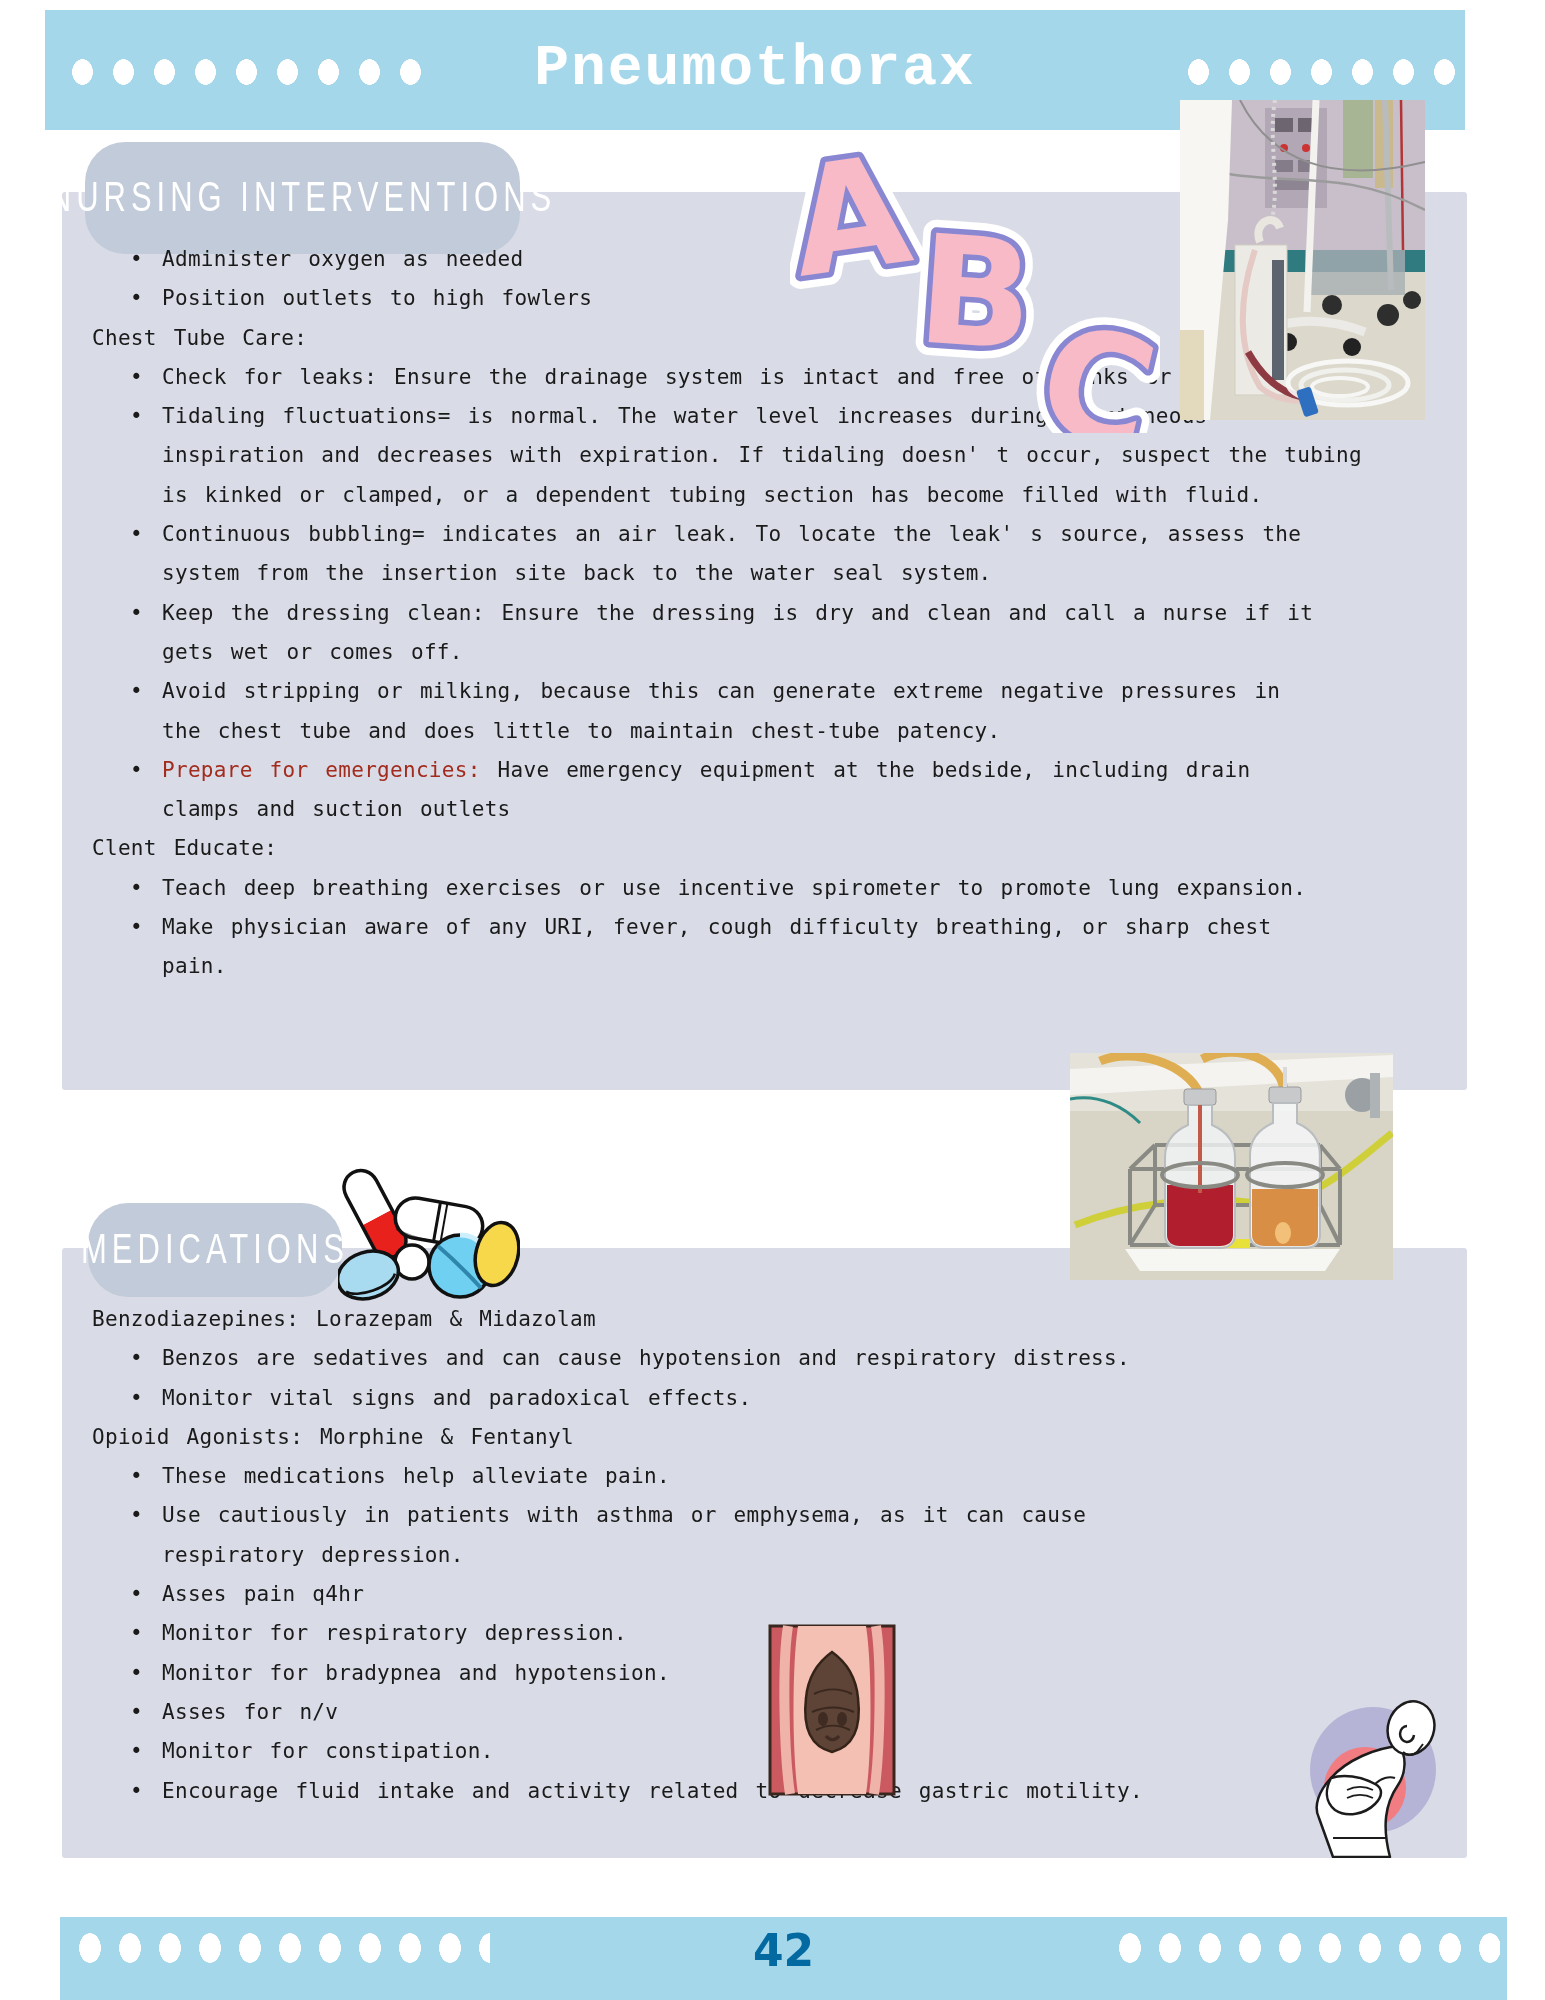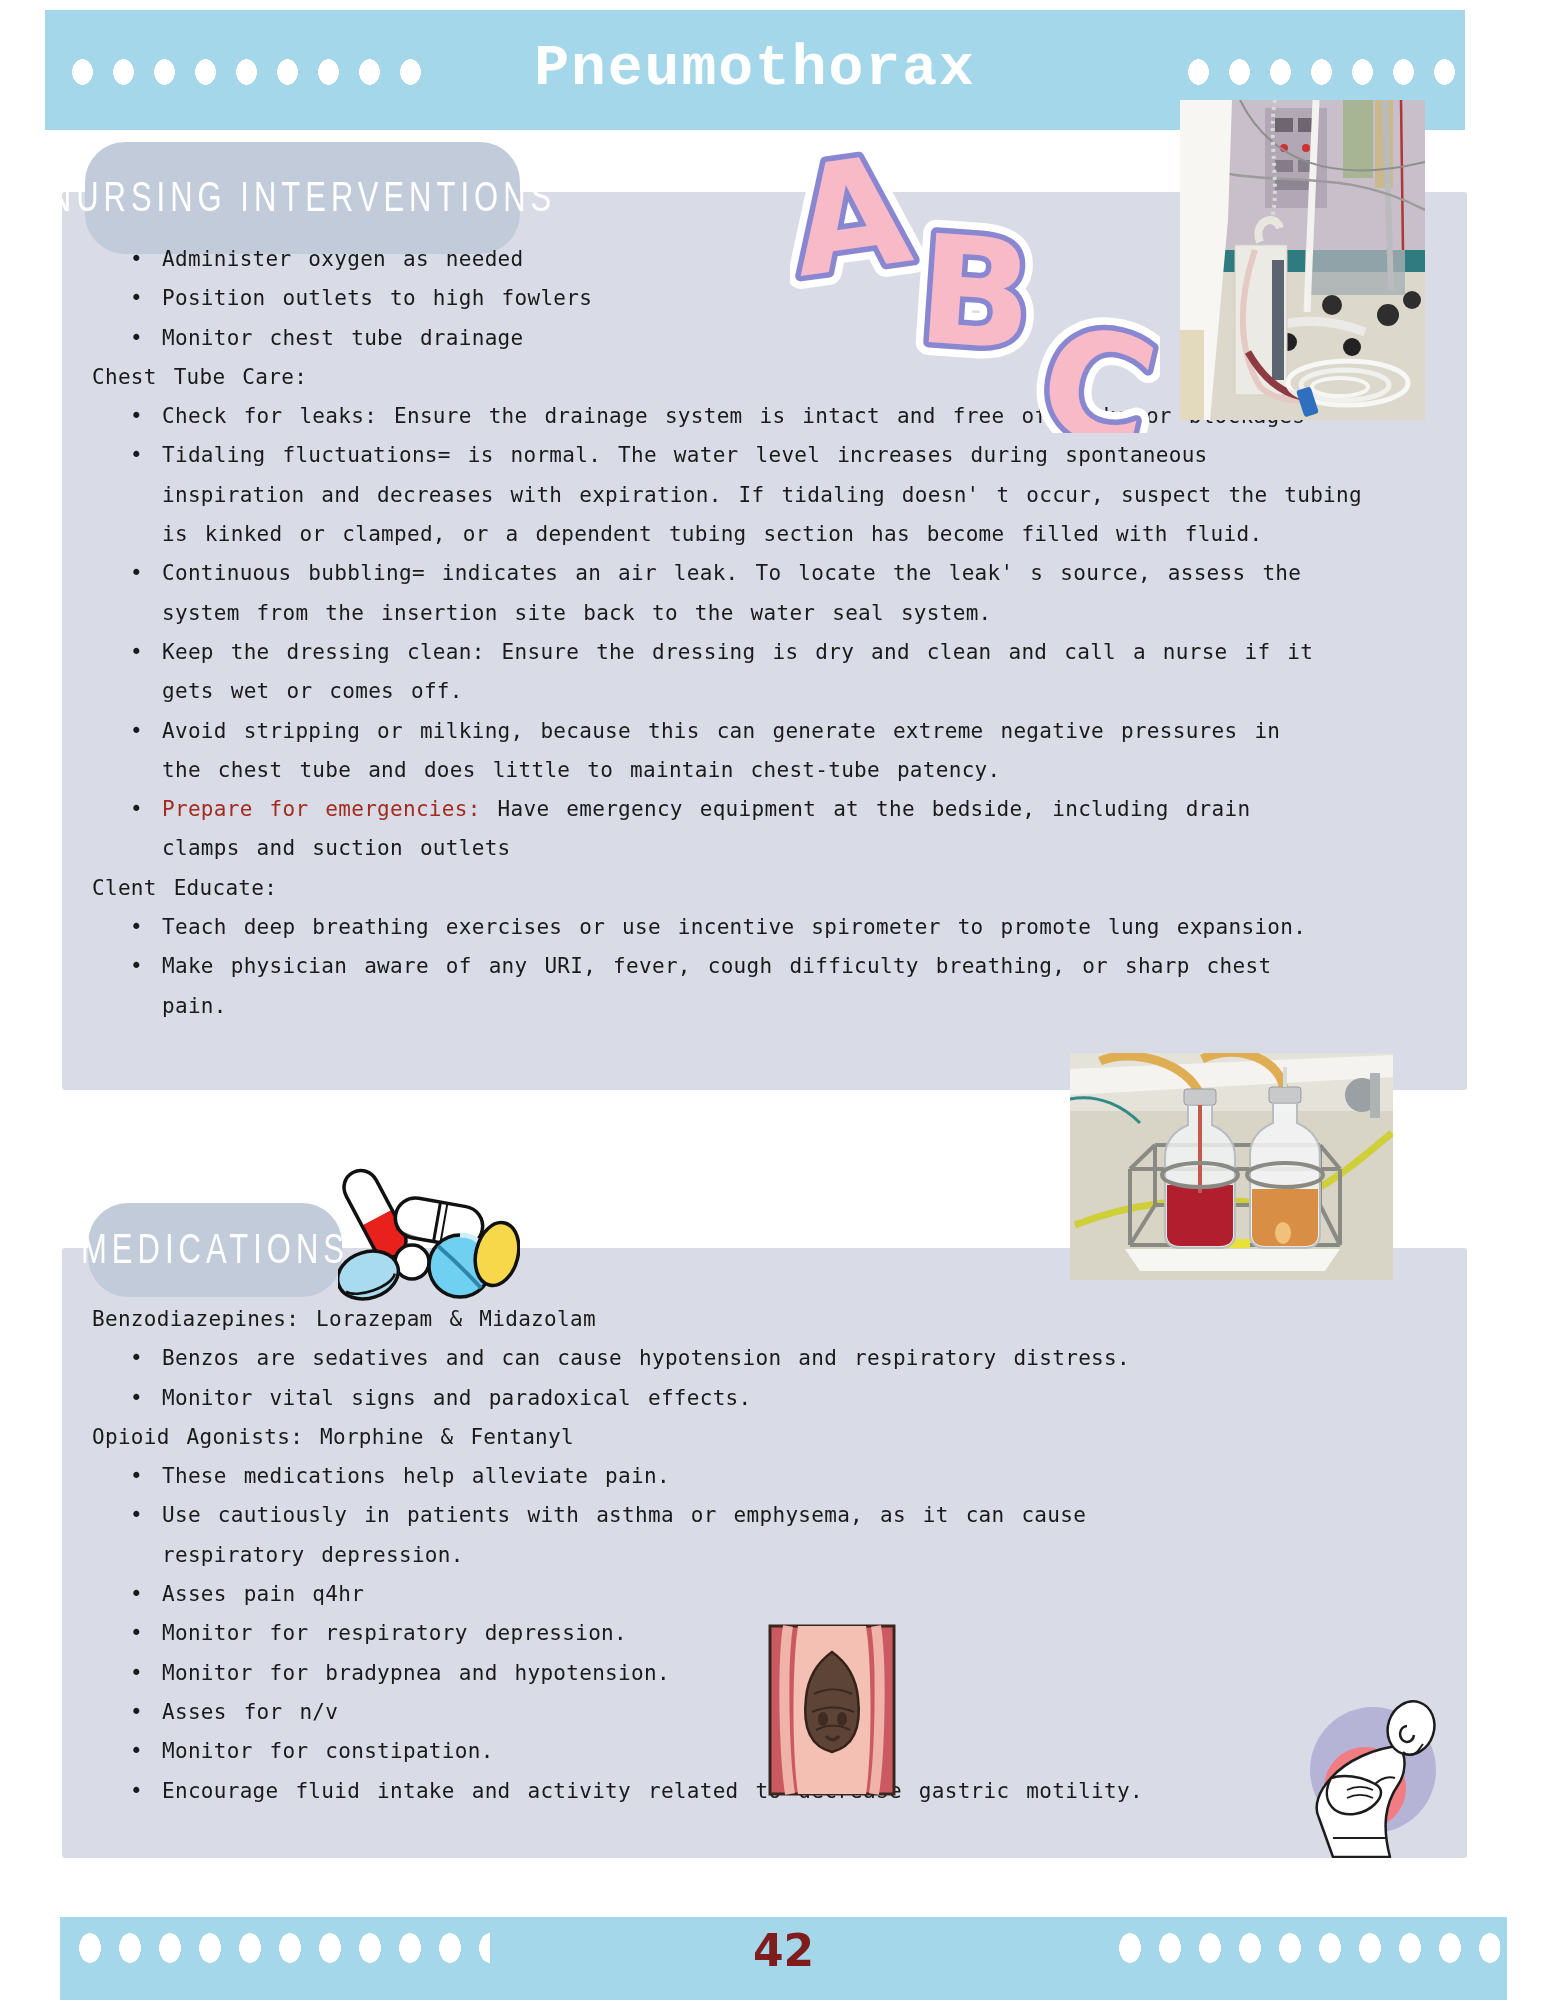--- a/index.html
+++ b/index.html
@@ -8,21 +8,21 @@
   
   .band{position:absolute;background:#a5d7eb;}
   #band-top{left:45px;top:10px;width:1420px;height:120px;}
   #band-bottom{left:60px;top:1917px;width:1447px;height:83px;}
   .dots{position:absolute;background-image:radial-gradient(ellipse 10.5px 13px at 20.5px 13px,#ffffff 97%,rgba(255,255,255,0) 100%);
         background-size:41px 26px;background-repeat:repeat-x;height:26px;}
   .dots.big{background-image:radial-gradient(ellipse 11px 15px at 20px 15px,#ffffff 97%,rgba(255,255,255,0) 100%);
         background-size:40px 30px;height:30px;}
   #page-title{position:absolute;left:45px;top:36px;width:1420px;text-align:center;color:#ffffff;
         font-family:Liberation Mono, monospace;font-weight:bold;font-size:58px;letter-spacing:2px;}
-  #page-num{position:absolute;left:60px;top:1925px;width:1447px;text-align:center;color:#7f1d1d;
+  #page-num{position:absolute;left:60px;top:1925px;width:1447px;text-align:center;color:#0369a1;
         font-family:"DejaVu Sans",sans-serif;font-weight:bold;font-size:44px;}
   
   .panel{position:absolute;background:#d9dce6;border-radius:3px;}
   #panel-nursing{left:62px;top:192px;width:1405px;height:898px;}
   #panel-meds{left:62px;top:1248px;width:1405px;height:610px;}
   .pill-header{position:absolute;background:#c2cbd9;border-radius:40px;display:flex;align-items:center;justify-content:center;}
   #hdr-nursing{left:85px;top:142px;width:435px;height:112px;}
   #hdr-meds{left:88px;top:1203px;width:254px;height:94px;}
   .pill-header span{color:#ffffff;font-family:"Liberation Sans",sans-serif;font-weight:500;
         font-size:31px;letter-spacing:5px;transform:scaleY(1.35);white-space:nowrap;text-transform:uppercase;}
@@ -60,21 +60,20 @@
   <div class="pill-header" id="hdr-nursing">
     <span>Nursing Interventions</span>
   </div>
   <div class="pill-header" id="hdr-meds">
     <span>Medications</span>
   </div>
 
   <div class="rows" id="rows-nursing">
       <div class="row bullet"><span>Administer oxygen as needed</span></div>
       <div class="row bullet"><span>Position outlets to high fowlers</span></div>
-      <div class="row bullet"><span>Monitor chest tube drainage</span></div>
       <div class="row label"><span>Chest Tube Care:</span></div>
       <div class="row bullet"><span>Check for leaks: Ensure the drainage system is intact and free of kinks or blockages</span></div>
       <div class="row bullet"><span>Tidaling fluctuations= is normal. The water level increases during spontaneous
 inspiration and decreases with expiration. If tidaling doesn' t occur, suspect the tubing
 is kinked or clamped, or a dependent tubing section has become filled with fluid.</span></div>
       <div class="row bullet"><span>Continuous bubbling= indicates an air leak. To locate the leak' s source, assess the
 system from the insertion site back to the water seal system.</span></div>
       <div class="row bullet"><span>Keep the dressing clean: Ensure the dressing is dry and clean and call a nurse if it
 gets wet or comes off.</span></div>
       <div class="row bullet"><span>Avoid stripping or milking, because this can generate extreme negative pressures in

